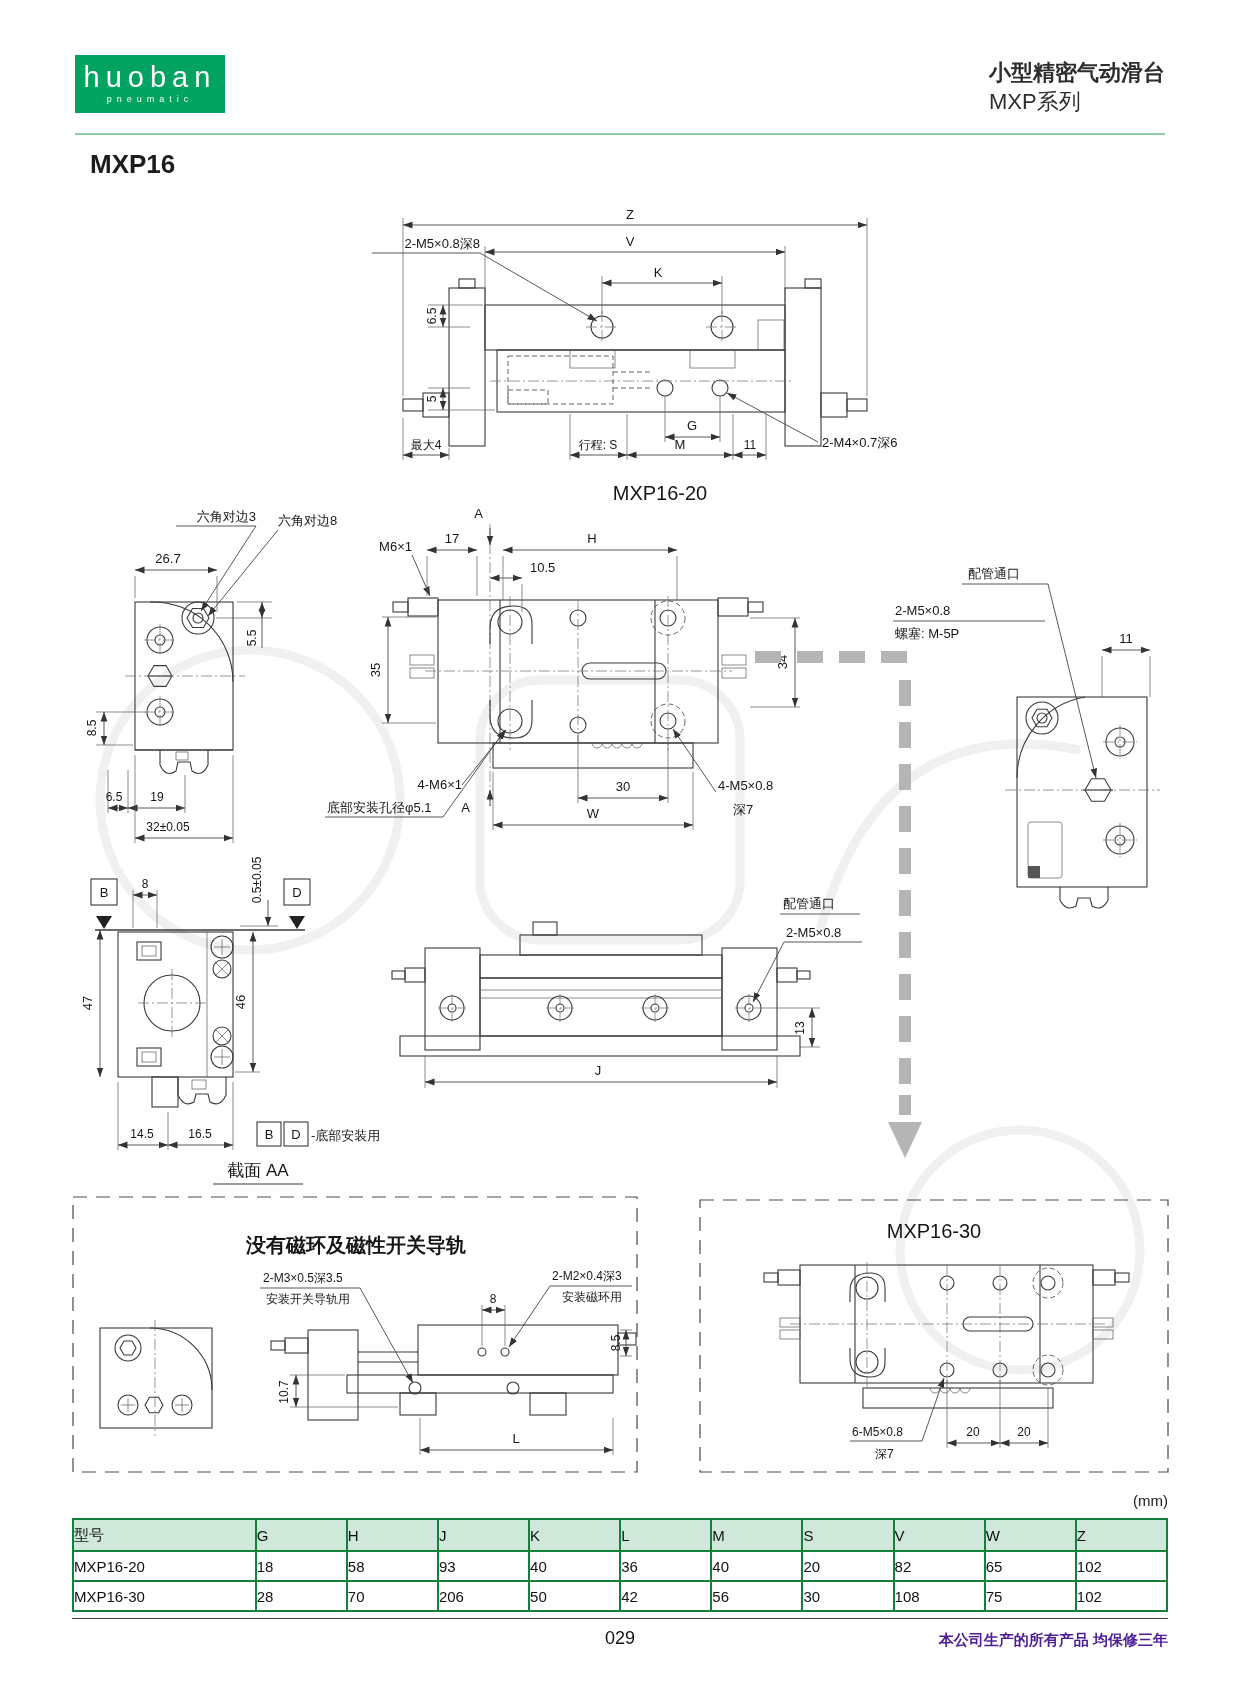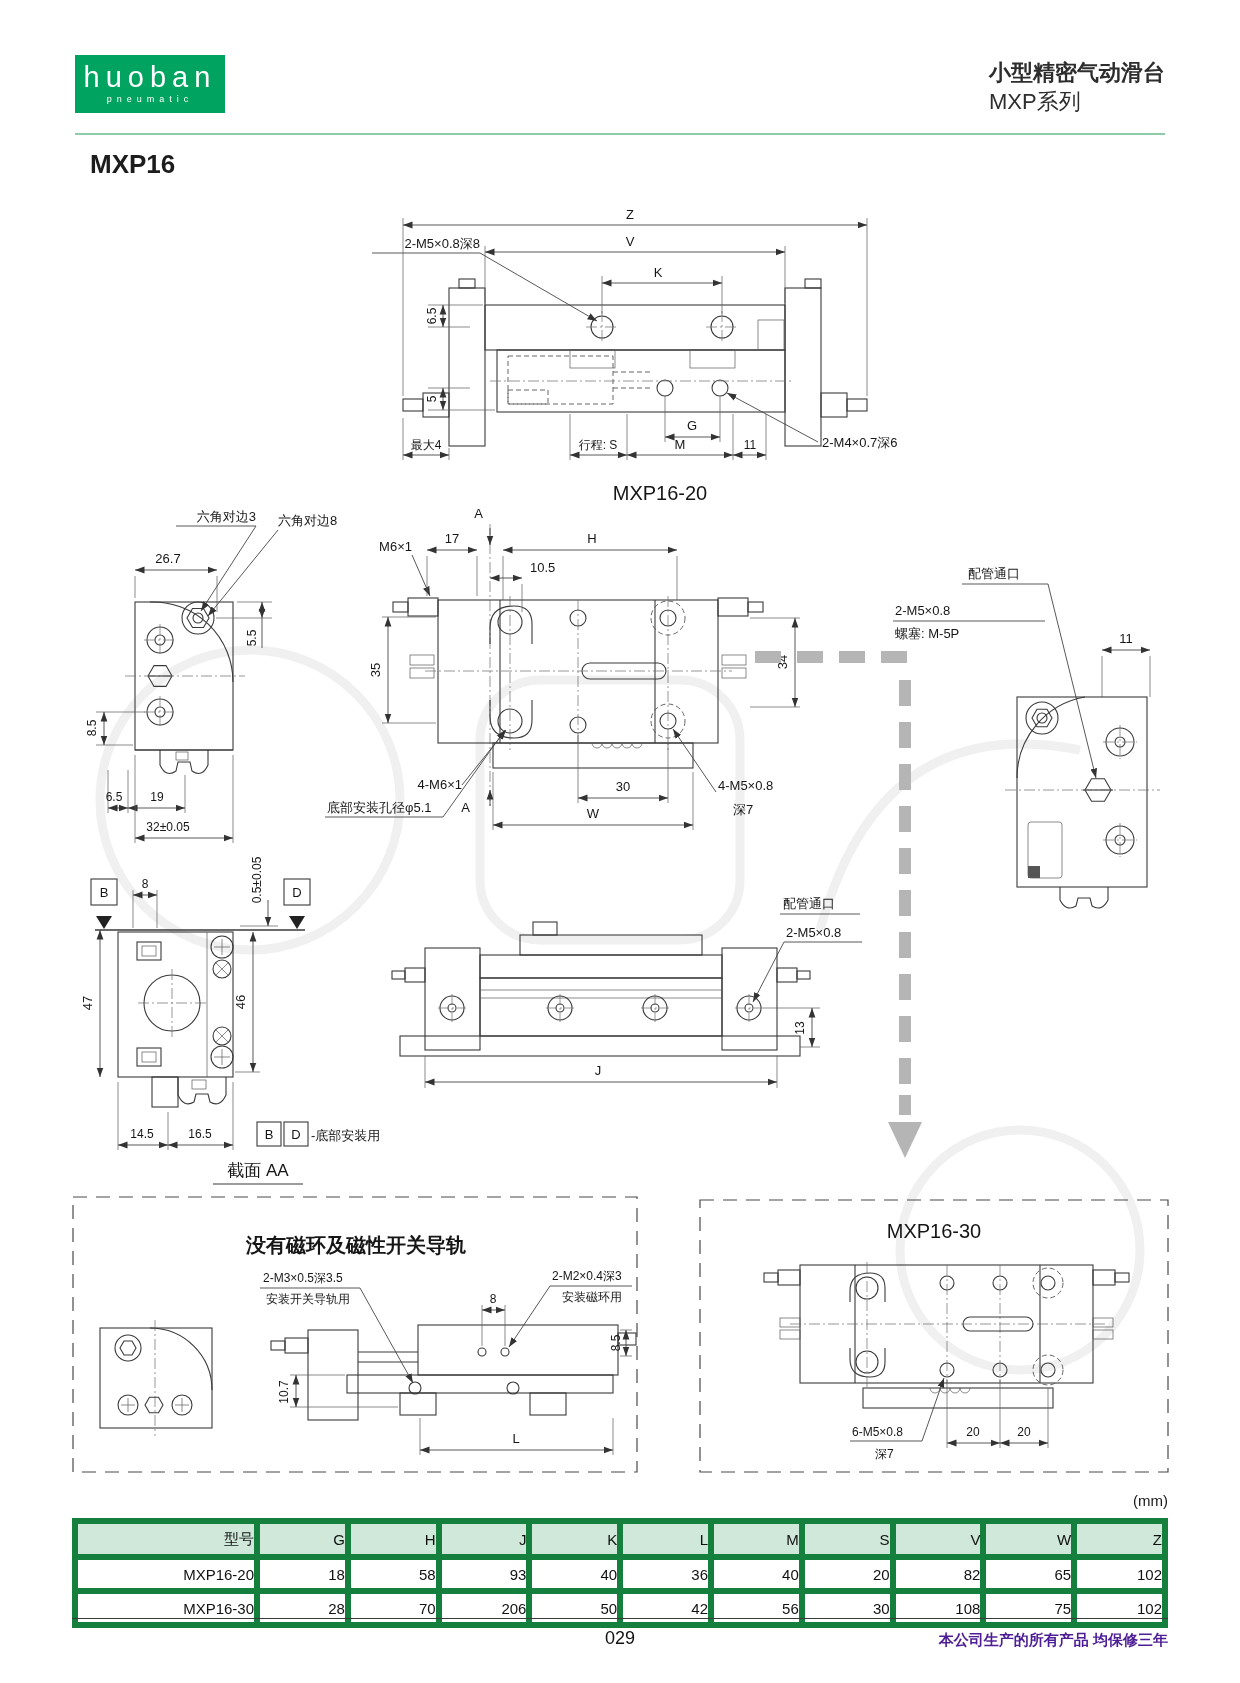--- a/index.html
+++ b/index.html
@@ -28,21 +28,21 @@
   .dt{font:12px "Liberation Sans",sans-serif;fill:#161616;}
   .dt13{font:13px "Liberation Sans",sans-serif;fill:#161616;}
   .cap{font:20px "Liberation Sans",sans-serif;fill:#161616;}
   .captit{font:600 20px "Liberation Sans",sans-serif;fill:#161616;}
   .gray{fill:#b5b5b5;stroke:none;}
   
   #dim-unit{position:absolute;left:1040px;top:1492px;width:128px;text-align:right;
             font-size:15px;color:#1a1a1a;}
   #spec-table{position:absolute;left:72px;top:1518px;width:1096px;border-collapse:collapse;
               table-layout:fixed;font-size:15px;color:#111;}
-  #spec-table th,#spec-table td{border:6px solid #15803d;text-align:right;padding:0;height:28px;
+  #spec-table th,#spec-table td{border:2px solid #15803d;text-align:left;padding:0;height:28px;
               font-weight:400;}
   #spec-table thead th{background:#cfe8d9;height:30px;}
   #spec-table{border-top:2px solid #2f2f2f;border-bottom:2px solid #2f2f2f;}
   
   #footer-rule{position:absolute;left:72px;top:1618px;width:1096px;height:1px;background:#3a3a3a;}
   #page-number{position:absolute;left:0;top:1628px;width:1240px;text-align:center;
                font-size:18px;color:#111;}
   #warranty{position:absolute;right:72px;top:1631px;font-size:15px;font-weight:600;color:#4c1d95;}
 </style>
 </head>

